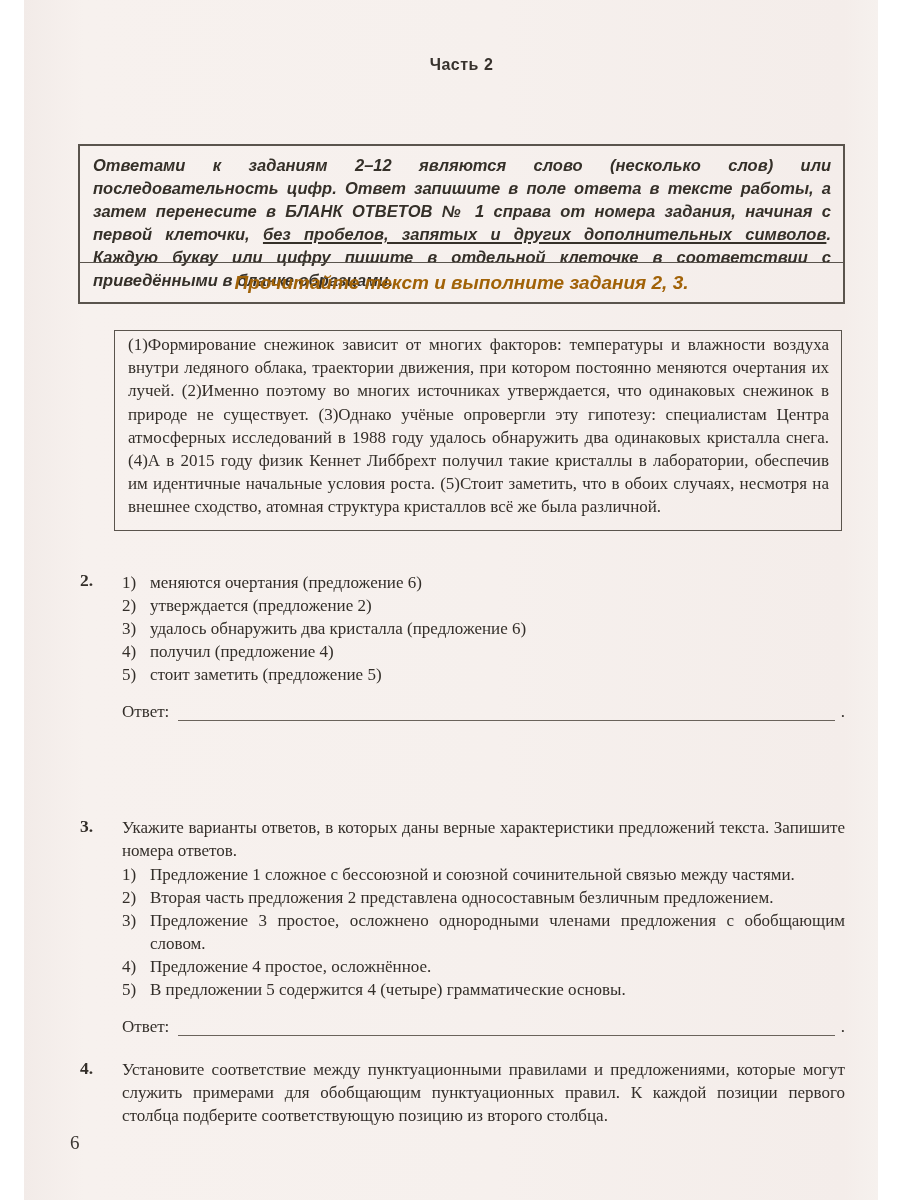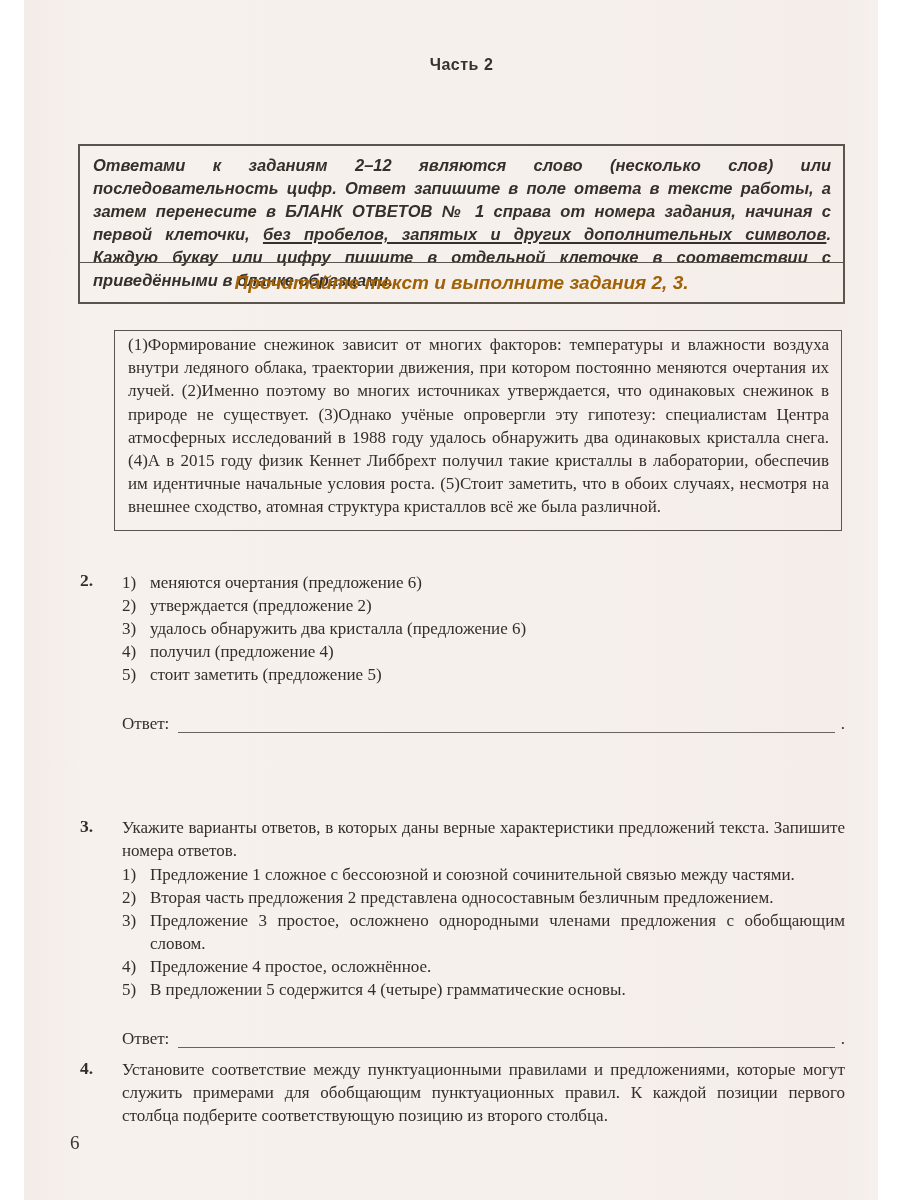--- a/index.html
+++ b/index.html
@@ -58,21 +58,21 @@
     position:absolute;left:2px;top:0;
     font-weight:bold;font-size:17.5px;color:#332e29;
   }
   .qbody{margin-left:44px;font-size:17px;line-height:23px;color:#332e29;}
   .stem{text-align:justify;}
   .stem .b{font-weight:bold;}
   .options{margin-top:1px;}
   .opt{display:flex;}
   .opt .onum{flex:0 0 28px;}
   .opt .otext{flex:1;text-align:justify;}
-  .answer{display:flex;align-items:flex-end;margin-top:26px;width:100%;}
+  .answer{display:flex;align-items:flex-end;margin-top:14px;width:100%;}
   .answer .alabel{flex:0 0 auto;}
   .answer .aline{
     flex:1 1 auto;height:15px;
     border-bottom:1.4px solid #6a635b;
     margin:0 6px 2px 9px;
   }
   .answer .adot{flex:0 0 auto;}
   .page-num{
     position:absolute;left:70px;top:1132px;
     font-size:19px;color:#3a3531;

